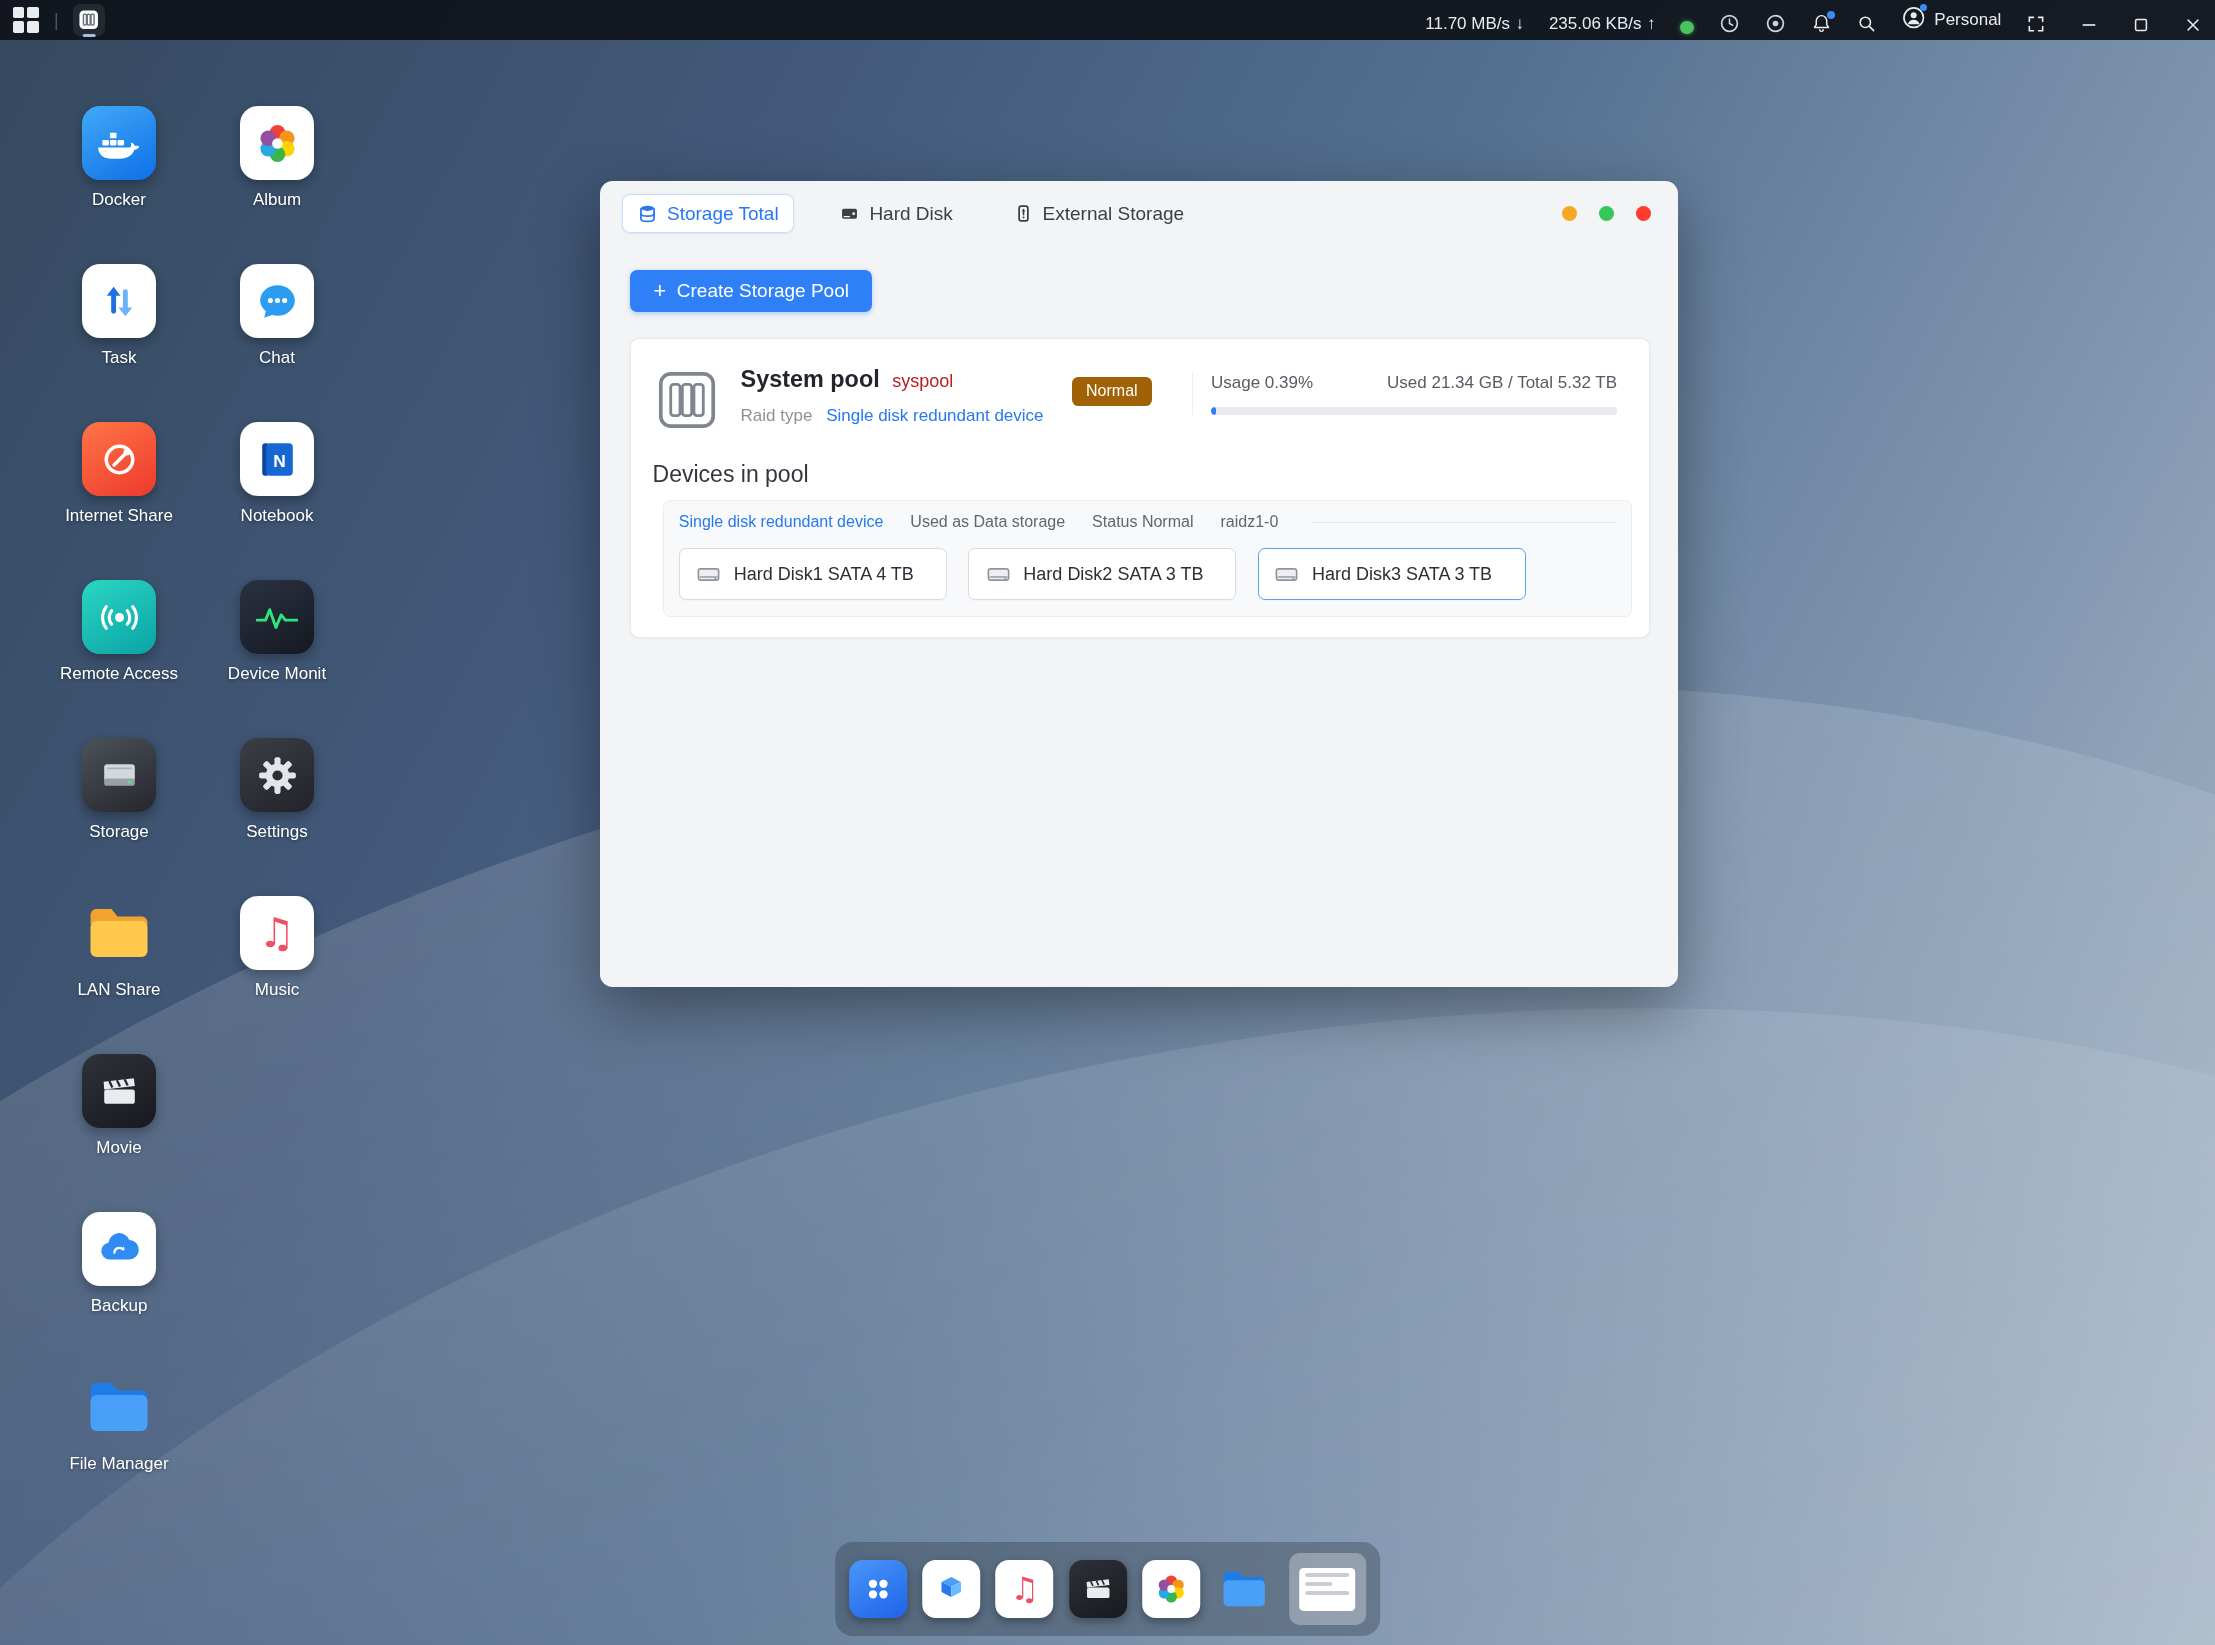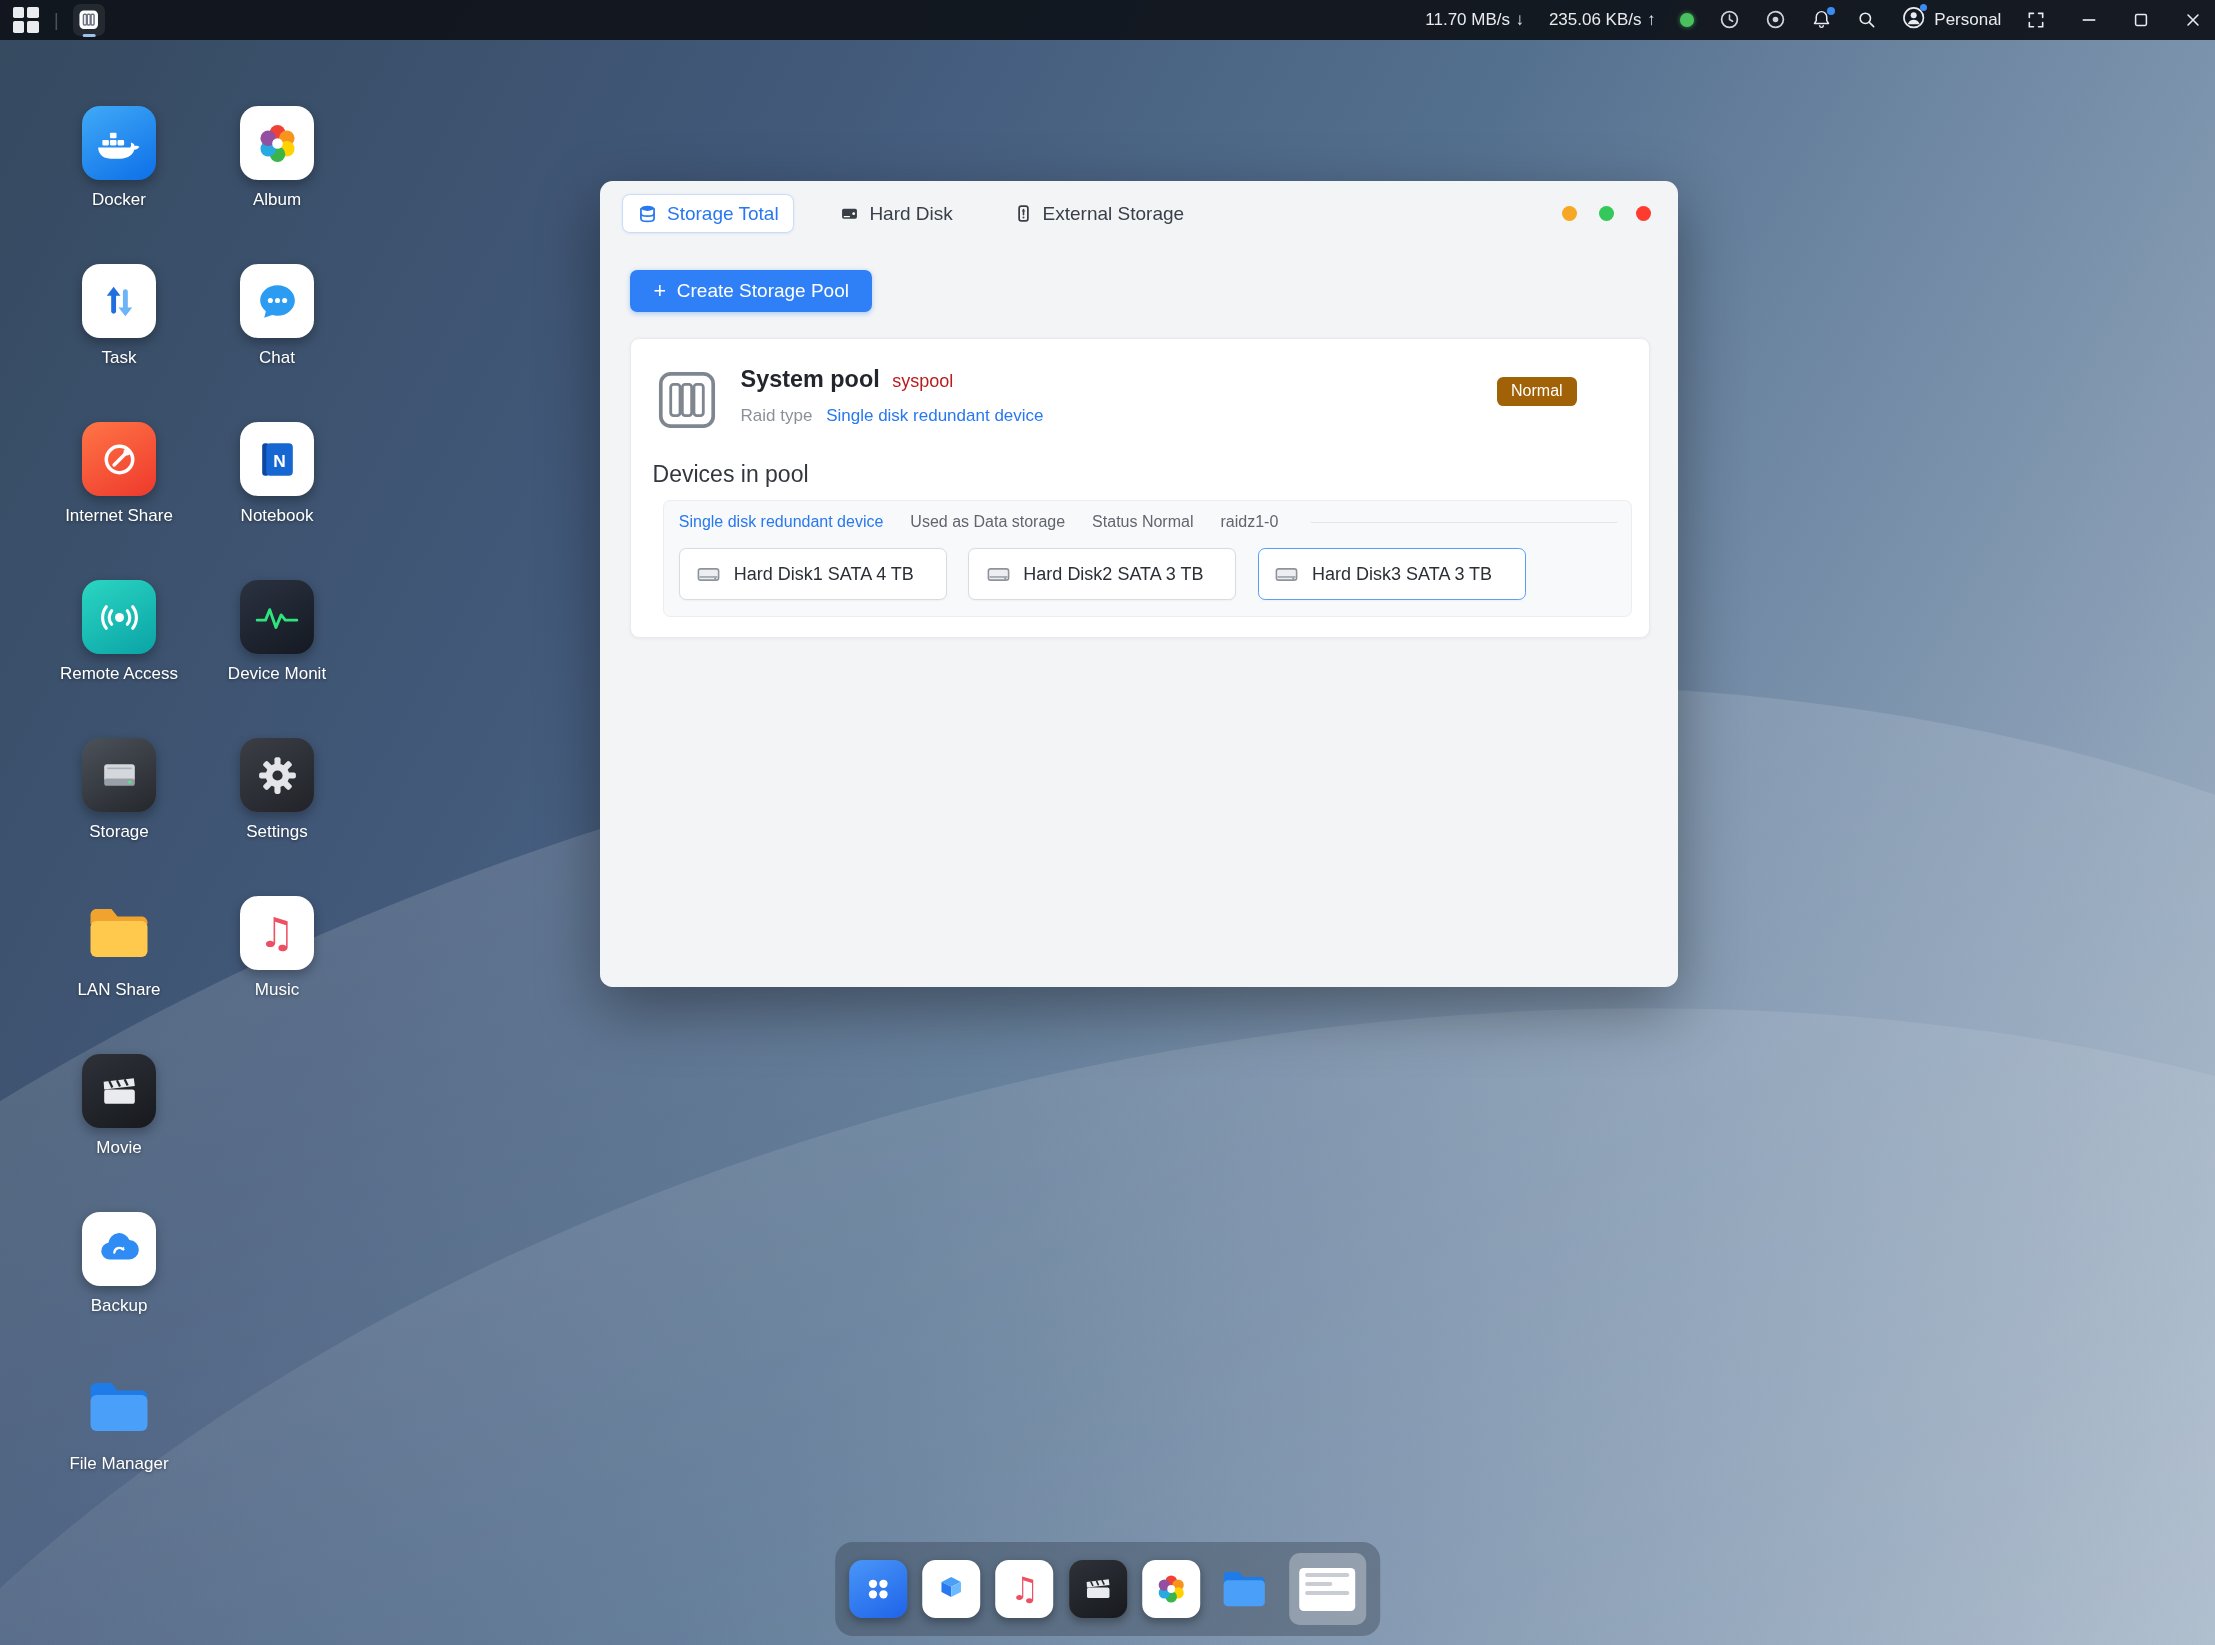--- a/index.html
+++ b/index.html
@@ -27,21 +27,21 @@
     padding:0 12.6px; color:#e9ebef; font-size:17px; z-index:50; }
   .start-grid { width:27px; height:27px; display:grid; grid-template-columns:11.7px 11.7px;
     grid-template-rows:11.7px 11.7px; gap:2.7px; cursor:pointer; }
   .start-grid span { background:#e9ebef; border-radius:1.8px; }
   .tb-sep { color:rgba(255,255,255,0.25); margin:0 14.4px; font-size:18px; }
   .task-app { position:relative; width:32px; height:32px; border-radius:7.2px;
     display:flex; align-items:center; justify-content:center; cursor:pointer;
     background:rgba(255,255,255,0.08); }
   .task-app .runbar { position:absolute; bottom:-0.9px; left:50%; transform:translateX(-50%);
     width:12.6px; height:2.7px; border-radius:1.8px; background:#9fc0ea; }
-  .tb-right { margin-left:auto; display:flex; align-items:center; gap:25px; }
+  .tb-right { margin-left:auto; display:flex; align-items:flex-end; gap:25px; }
   .net { display:flex; align-items:center; gap:5.4px; }
   .dot-green { width:13.5px; height:13.5px; border-radius:50%; background:#49c15e;
     box-shadow:0 0 5.4px rgba(73,193,94,0.7); }
   .ring-icon { width:21px; height:21px; }
   .tb-btn { display:flex; align-items:center; justify-content:center; cursor:pointer; }
   .bell-wrap { position:relative; }
   .bell-badge { position:absolute; top:-2.7px; right:-2.7px; width:8px; height:8px;
     border-radius:50%; background:#3b8bf5; }
   .user { display:flex; align-items:center; gap:9px; cursor:pointer; }
   .avatar-wrap { position:relative; }
@@ -481,20 +481,29 @@
           <div class="title-row">
             <span class="pool-name">System pool</span>
             <span class="pool-alias">syspool</span>
           </div>
           <div class="raid-row">
             <span>Raid type</span>
             <a>Single disk redundant device</a>
           </div>
         </div>
         <span class="badge">Normal</span>
+        <div class="usage-block">
+          <div class="usage-row">
+            <span>Usage 0.39%</span>
+            <span>Used 21.34 GB / Total 5.32 TB</span>
+          </div>
+          <div class="bar">
+            <div class="bar-fill" style="width: 1.2%;"></div>
+          </div>
+        </div>
       </div>
 
       <div class="devices-title">Devices in pool</div>
 
       <div class="vdev-panel">
         <div class="vdev-head">
           <a>Single disk redundant device</a>
           <span>Used as Data storage</span>
           <span>Status Normal</span>
           <span>raidz1-0</span>

